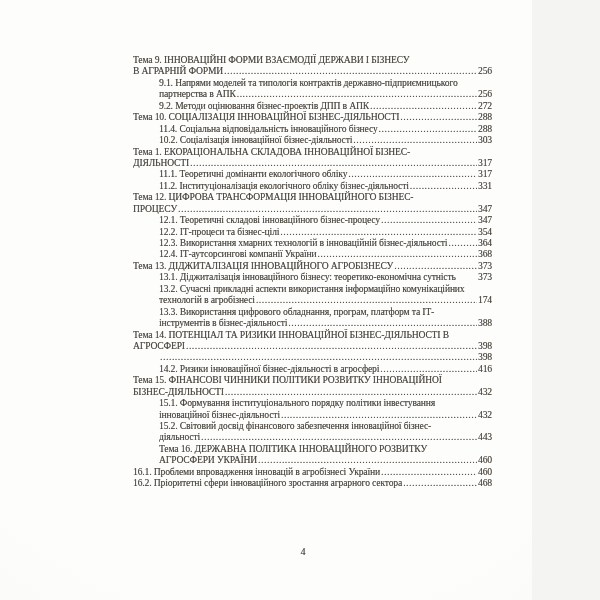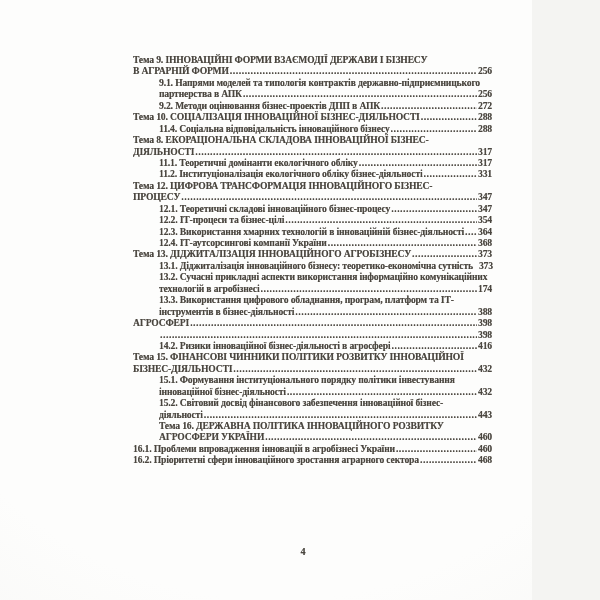--- a/index.html
+++ b/index.html
@@ -5,21 +5,20 @@
   html, body { margin: 0; padding: 0; }
   body {
     width: 600px; height: 600px; overflow: hidden;
     font-family: "Liberation Serif", "DejaVu Serif", serif;
     background: #f4f4f2;
   }
   .scan-page {
     position: relative; width: 532px; height: 600px;
     background:
       radial-gradient(150% 130% at 52% 35%, #fdfdfc 50%, #f4f4f1 88%, #ededea 100%);
-    font-weight: bold;
   }
   .toc {
     position: absolute; left: 133px; top: 55px; width: 359px;
     font-size: 9.5px; line-height: 11.45px;
     color: var(--ink, #4a463f);
     letter-spacing: -0.1px;
     text-shadow: 0.2px 0.2px 0.35px rgba(74,70,63,0.55);
   }
   .toc-line {
     display: flex; align-items: baseline; white-space: nowrap;
@@ -74,22 +73,27 @@
       <div class="toc-line">
         <span class="entry-text">Тема 10. СОЦІАЛІЗАЦІЯ ІННОВАЦІЙНОЇ БІЗНЕС-ДІЯЛЬНОСТІ</span>
         <span class="dots"></span>
         <span class="page-ref">288</span>
       </div>
       <div class="toc-line ind">
         <span class="entry-text">11.4. Соціальна відповідальність інноваційного бізнесу</span>
         <span class="dots"></span>
         <span class="page-ref">288</span>
       </div>
-      <div class="toc-line">
-        <span class="entry-text">Тема 8. ЕКОРАЦІОНАЛЬНА СКЛАДОВА ІННОВАЦІЙНОЇ БІЗНЕС-</span>
+      <div class="toc-line ind">
+        <span class="entry-text">10.2. Соціалізація інноваційної бізнес-діяльності</span>
+        <span class="dots"></span>
+        <span class="page-ref">303</span>
+      </div>
+      <div class="toc-line">
+        <span class="entry-text">Тема 1. ЕКОРАЦІОНАЛЬНА СКЛАДОВА ІННОВАЦІЙНОЇ БІЗНЕС-</span>
       </div>
       <div class="toc-line">
         <span class="entry-text">ДІЯЛЬНОСТІ</span>
         <span class="dots"></span>
         <span class="page-ref">317</span>
       </div>
       <div class="toc-line ind">
         <span class="entry-text">11.1. Теоретичні домінанти екологічного обліку</span>
         <span class="dots"></span>
         <span class="page-ref">317</span>
@@ -145,20 +149,23 @@
         <span class="dots"></span>
         <span class="page-ref">174</span>
       </div>
       <div class="toc-line ind">
         <span class="entry-text">13.3. Використання цифрового обладнання, програм, платформ та ІТ-</span>
       </div>
       <div class="toc-line ind">
         <span class="entry-text">інструментів в бізнес-діяльності</span>
         <span class="dots"></span>
         <span class="page-ref">388</span>
+      </div>
+      <div class="toc-line">
+        <span class="entry-text">Тема 14. ПОТЕНЦІАЛ ТА РИЗИКИ ІННОВАЦІЙНОЇ БІЗНЕС-ДІЯЛЬНОСТІ В</span>
       </div>
       <div class="toc-line">
         <span class="entry-text">АГРОСФЕРІ</span>
         <span class="dots"></span>
         <span class="page-ref">398</span>
       </div>
       <div class="toc-line ind">
         <span class="dots"></span>
         <span class="page-ref">398</span>
       </div>

